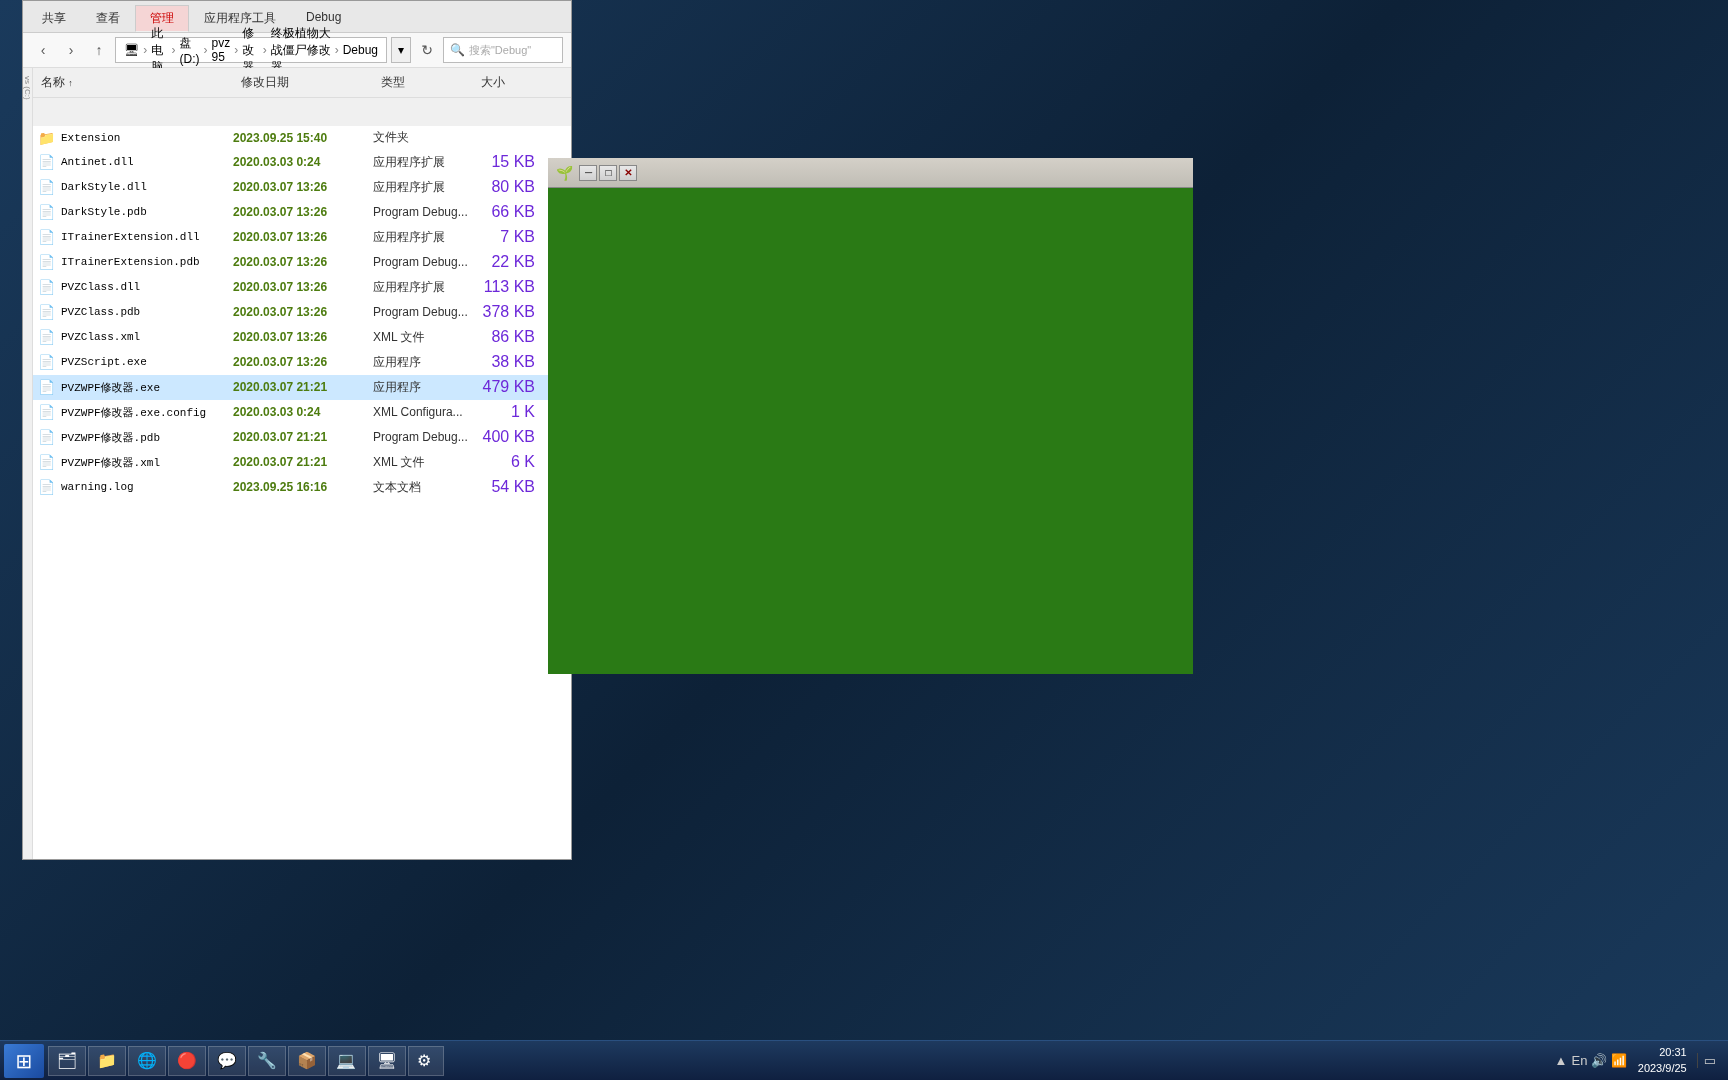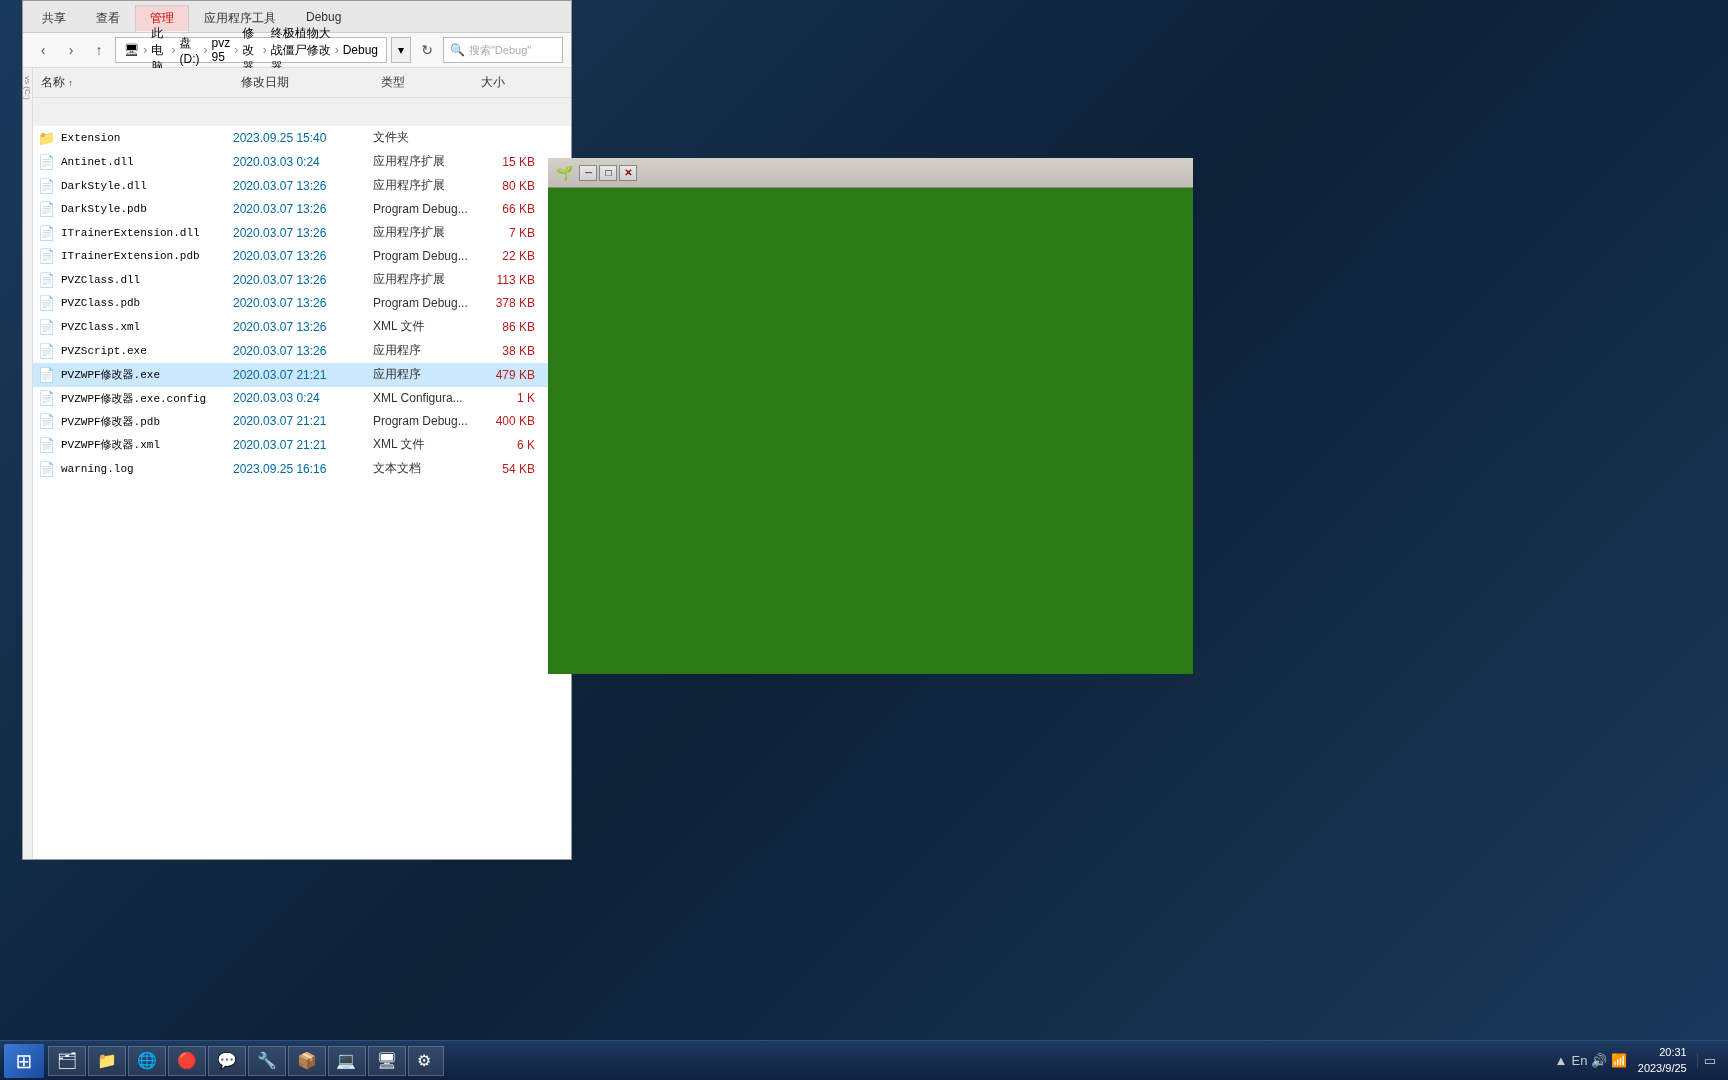--- a/index.html
+++ b/index.html
@@ -200,36 +200,37 @@
       font-size: 11px;
       overflow: hidden;
       text-overflow: ellipsis;
       white-space: nowrap;
       font-family: Liberation Mono, monospace;
     }
 
     .file-date {
       width: 140px;
       font-size: 12px;
-      color: #0369a1;
+      color: #4d7c0f;
+      font-weight: bold;
     }
 
     .file-type {
       width: 100px;
       font-size: 12px;
       color: #333;
       overflow: hidden;
       text-overflow: ellipsis;
       white-space: nowrap;
     }
 
     .file-size {
       width: 70px;
-      font-size: 12px;
-      color: #b91c1c;
+      font-size: 16px;
+      color: #6d28d9;
       text-align: right;
       padding-right: 8px;
     }
 
     
     .status-bar {
       background: #f0f0f0;
       border-top: 1px solid #ddd;
       padding: 4px 8px;
       font-size: 12px;

